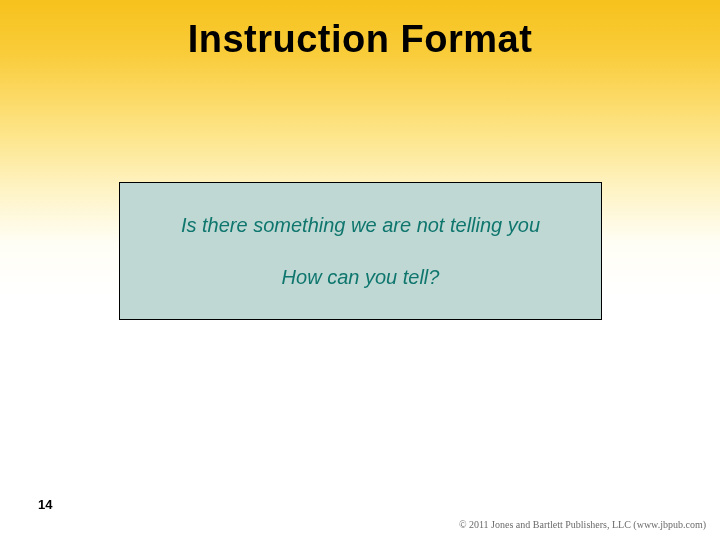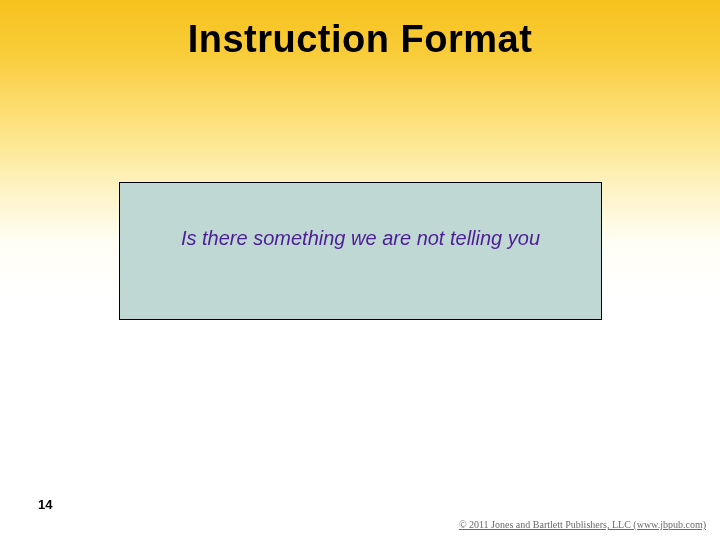--- a/index.html
+++ b/index.html
@@ -46,51 +46,51 @@
     display: flex;
     align-items: center;
     justify-content: center;
     padding: 10px 20px;
   }
   .callout-text {
     text-align: center;
     font-style: italic;
     font-size: 20px;
     line-height: 1.3;
-    color: #4c1d95;
+    color: #0f766e;
   }
   .page-number {
     position: absolute;
     left: 38px;
     bottom: 28px;
     font-size: 13px;
     font-weight: bold;
     color: #000;
   }
   .copyright {
     position: absolute;
     right: 14px;
     bottom: 10px;
     font-size: 10px;
     color: #6b6b6b;
     font-family: Georgia, 'Times New Roman', serif;
-    text-decoration: underline;
   }
 </style>
 </head>
 <body>
 
 <div class="slide">
 
   <div class="title">Instruction Format</div>
 
   <div class="callout">
     <div class="callout-text">
       <span>Is there something we are not telling you</span><br>
       <br>
+      <span>How can you tell?</span>
     </div>
   </div>
 
   <div class="page-number">14</div>
 
   <div class="copyright">© 2011 Jones and Bartlett Publishers, LLC (www.jbpub.com)</div>
 
 </div>
 
 </body></html>

